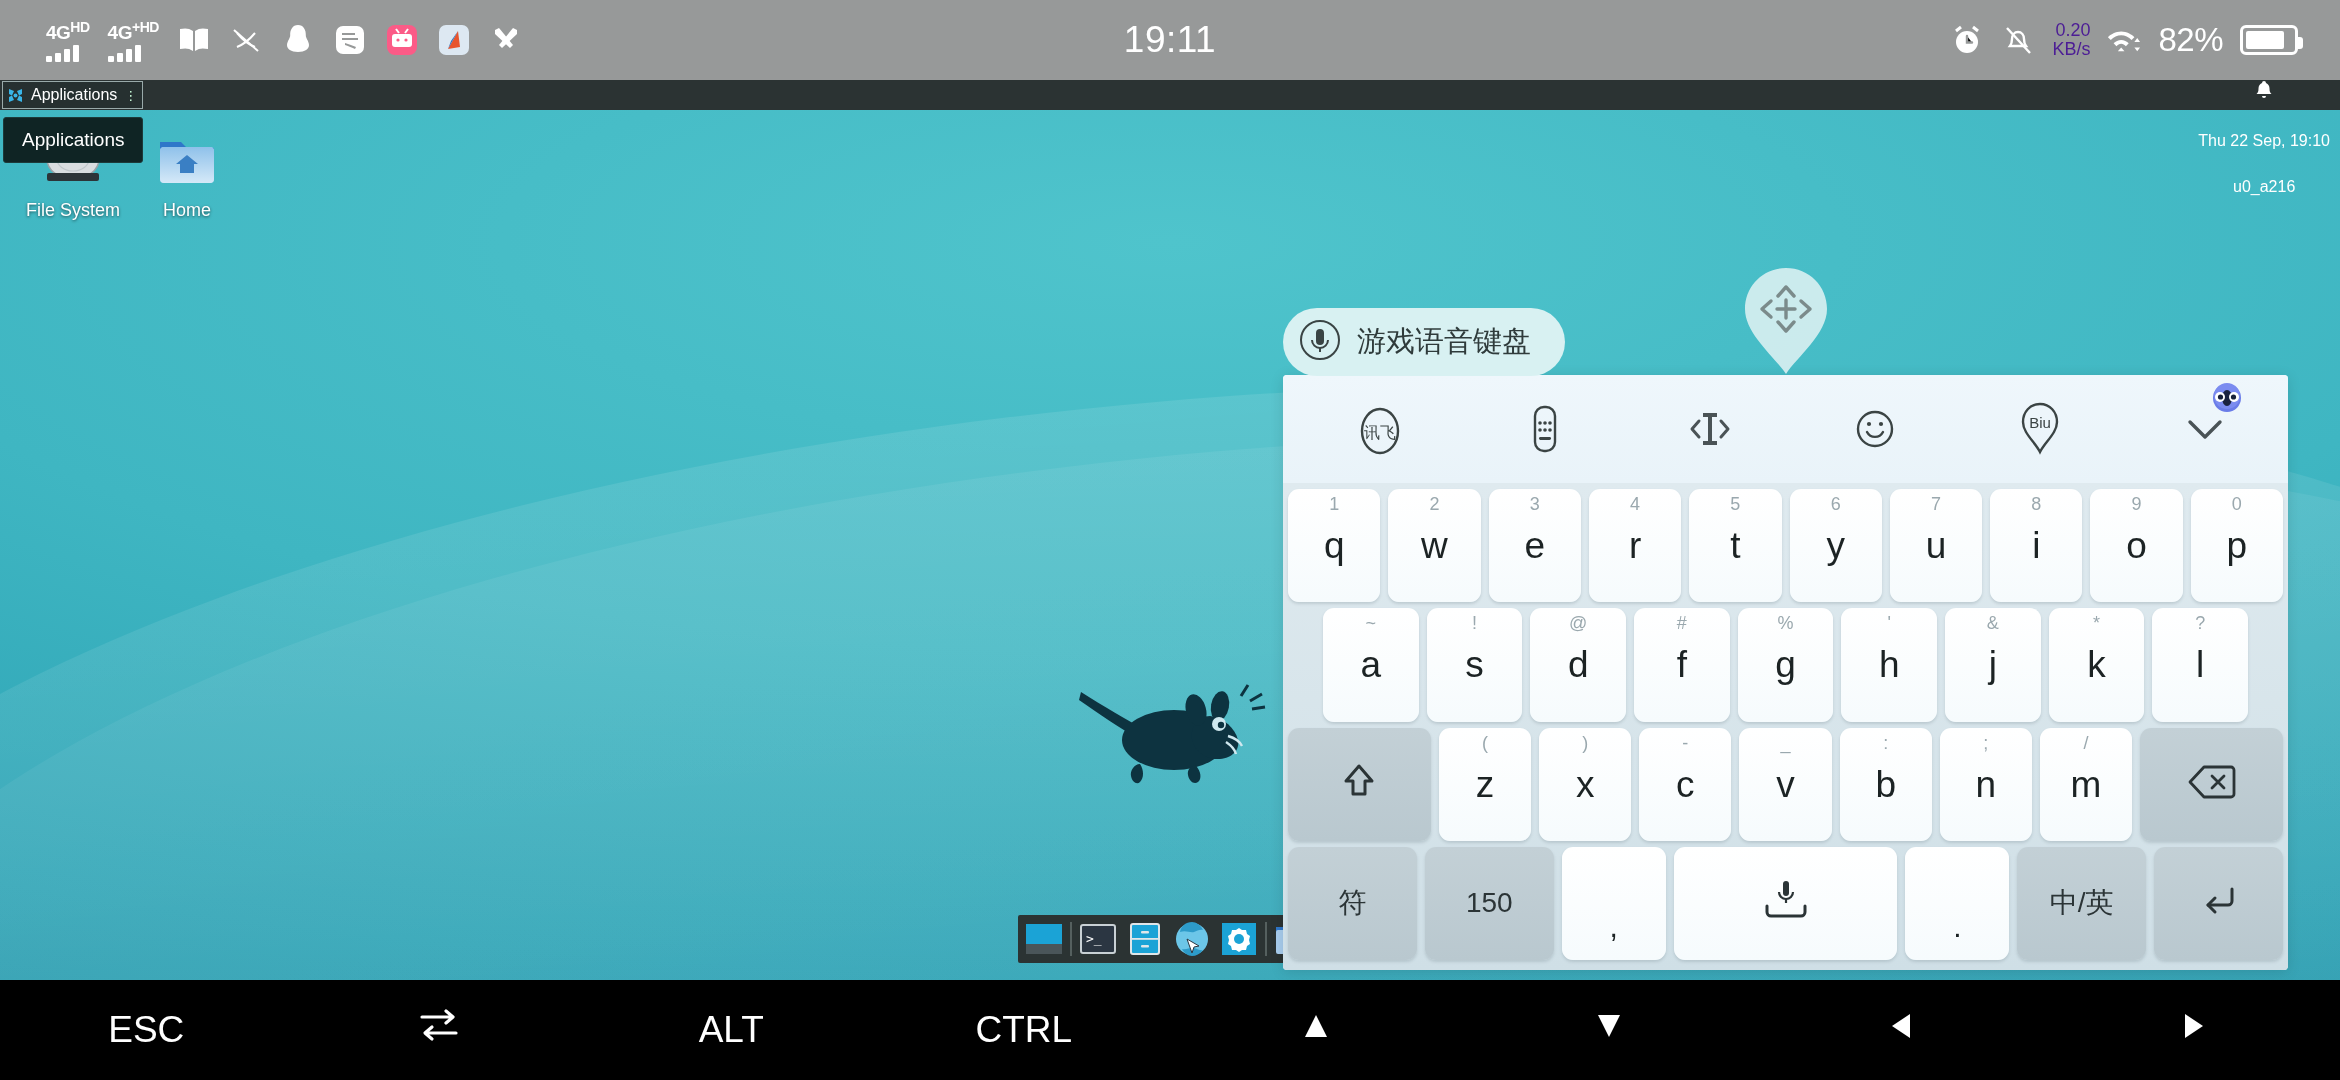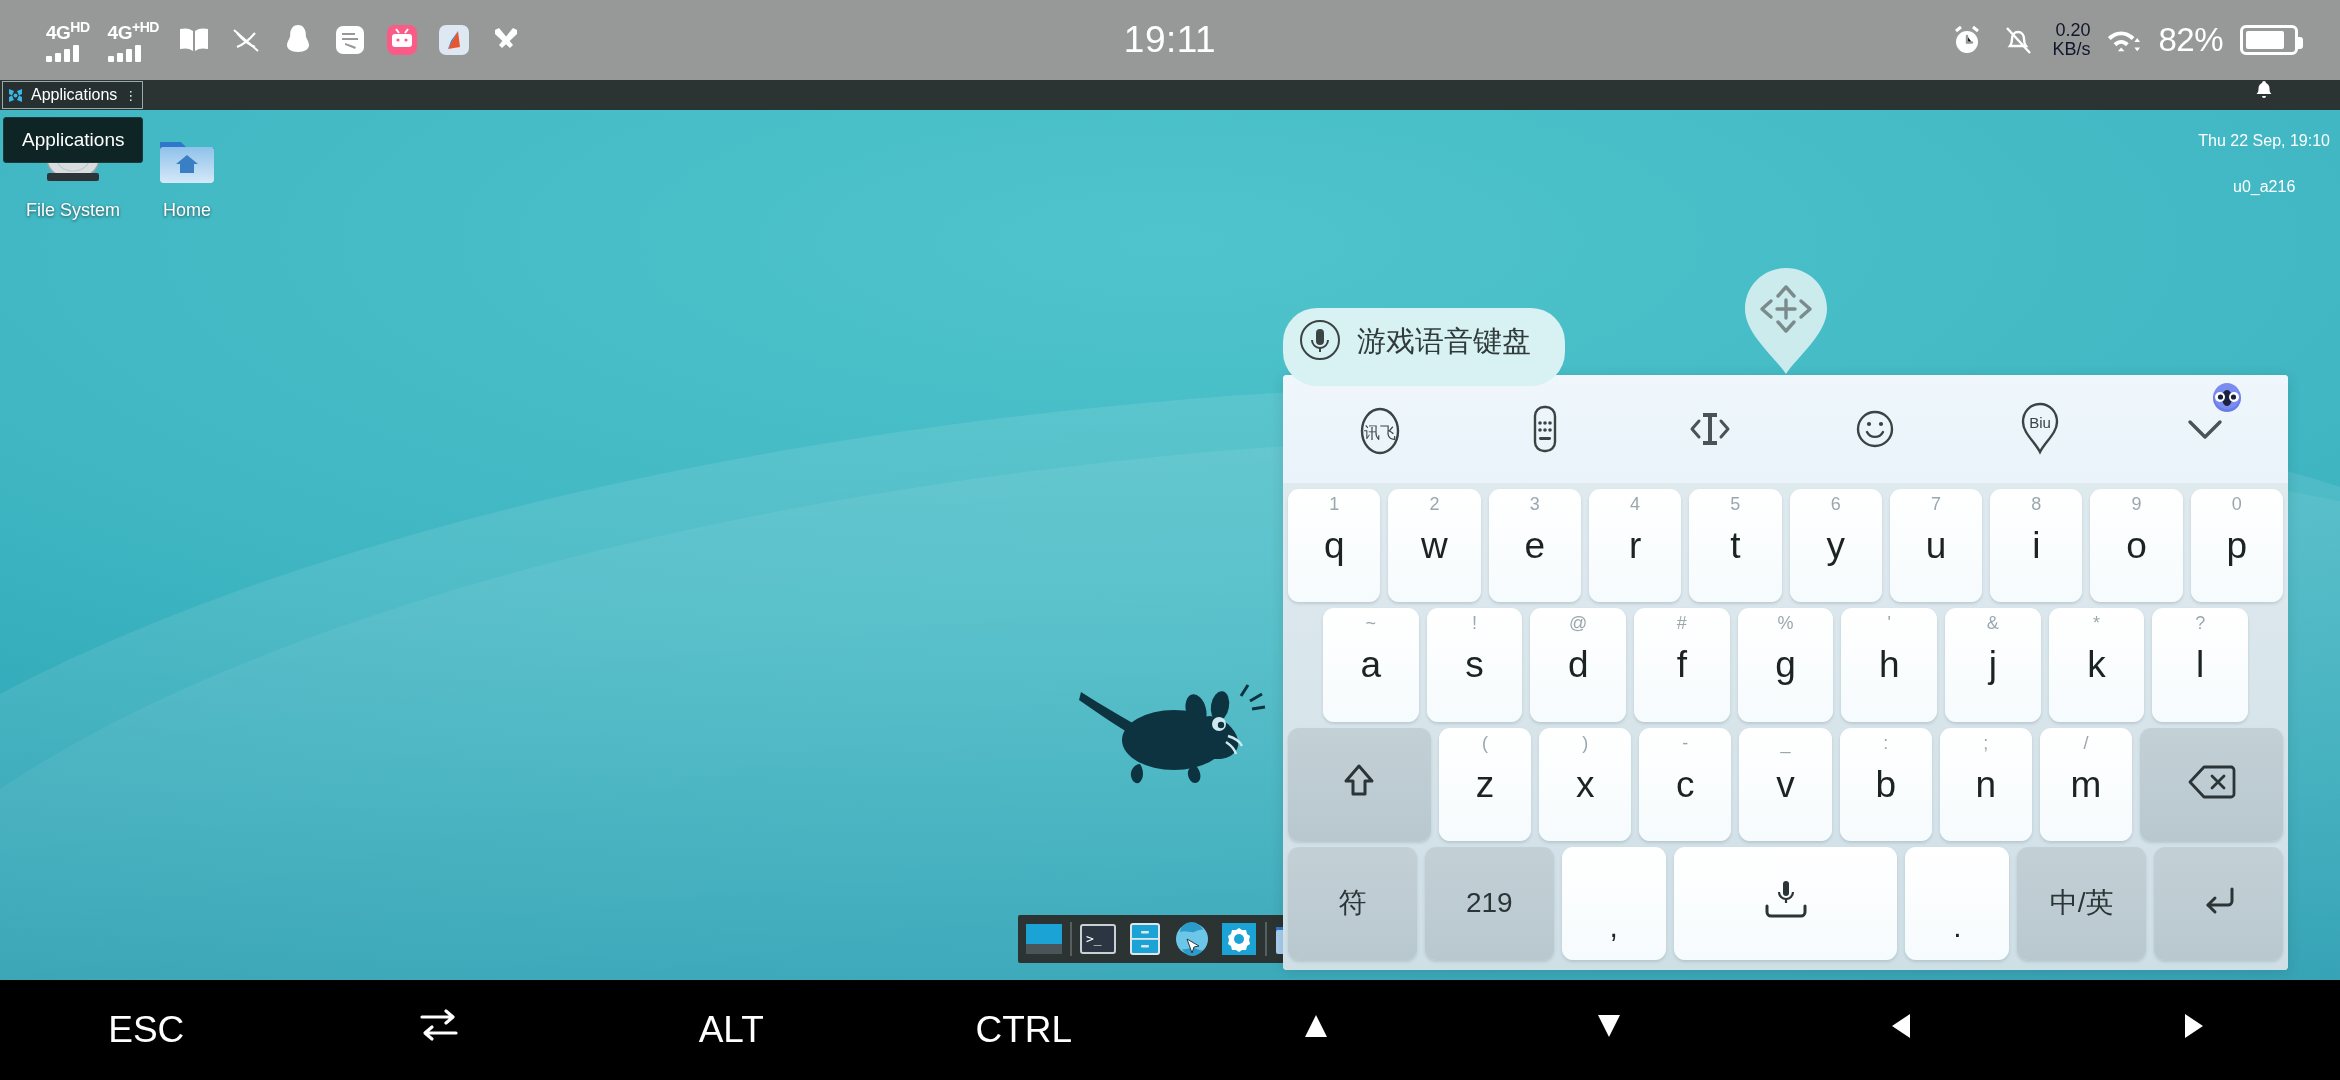--- a/index.html
+++ b/index.html
@@ -23,21 +23,21 @@
   .sb-right { position: absolute; right: 42px; display: flex; align-items: center; gap: 17px; }
   .sig { display: flex; flex-direction: column; align-items: flex-start; }
   .sig-top { color: #fff; font-size: 19px; font-weight: bold; line-height: 19px; letter-spacing: -0.5px;}
   .sig-top sup { font-size: 14px; }
   .bars { display: flex; align-items: flex-end; gap: 3px; height: 17px; margin-top: 3px;}
   .bars i { width: 6px; background: #fff; border-radius: 1px; display:block; }
   .bars i:nth-child(1){height:6px}.bars i:nth-child(2){height:9px}
   .bars i:nth-child(3){height:13px}.bars i:nth-child(4){height:17px}
   .sbicon { width: 34px; height: 34px; display: flex; align-items: center; justify-content: center; }
   .sbicon svg { display:block; }
-  .netspeed { color: #0f172a; font-size: 18px; line-height: 19px; text-align: right; }
+  .netspeed { color: #4c1d95; font-size: 18px; line-height: 19px; text-align: right; }
   .batt-pct { color: #fff; font-size: 33px; letter-spacing: -0.5px; }
   .batt {
     width: 58px; height: 30px; border: 3px solid #fff; border-radius: 6px;
     position: relative; display:flex; align-items:center;
   }
   .batt::after { content:""; position:absolute; right:-8px; top:9px; width:5px; height:12px;
     background:#fff; border-radius:0 3px 3px 0; }
   .batt-fill { height: 18px; background: #fff; margin-left: 3px; border-radius: 2px; }
 
   
@@ -104,21 +104,21 @@
     background: #2b3333; display: flex; align-items: center; gap: 5px;
     padding: 3px 5px; z-index: 20; border-radius: 2px;
   }
   .dock-item { width: 42px; height: 42px; display: flex; align-items: center; justify-content: center; }
   .dock-sep { width: 2px; height: 34px; background: #55605f; }
 
   
   #kbd-title {
     position: absolute; left: 1283px; top: 228px; z-index: 55;
     display: flex; align-items: center; gap: 16px;
-    background: #d8f1f2; border-radius: 34px; padding: 11px 34px 21px 16px;
+    background: #d8f1f2; border-radius: 34px; padding: 11px 34px 11px 16px;
   }
   #kbd-title .t { font-size: 29px; color: #2f3b3b; }
 
   #joystick {
     position: absolute; left: 1736px; top: 186px; z-index: 56;
   }
 
   #keyboard {
     position: absolute; left: 1283px; top: 295px; width: 1005px; height: 595px;
     background: linear-gradient(180deg, #eef6fb 0%, #e7f1f7 100%);
@@ -637,21 +637,21 @@
                 </svg>
             </span>
           </div>
         </div>
 
         <div class="krow">
           <div class="key fn symk">
             <span class="ch">符</span>
           </div>
           <div class="key fn numk">
-            <span class="ch">219</span>
+            <span class="ch">150</span>
           </div>
           <div class="key punc">
             <span class="ch" style="font-size:30px; align-self:flex-end; margin-bottom:18px;">,</span>
           </div>
           <div class="key sp">
             <span>
               <svg width="70" height="50" viewBox="0 0 70 50">
                 <rect x="32" y="5" width="6" height="15" rx="3" fill="#2b3436"></rect>
                 <path d="M28 16a7 7 0 0 0 14 0" fill="none" stroke="#2b3436" stroke-width="2.2"></path>
                 <path d="M35 23v4" stroke="#2b3436" stroke-width="2.2"></path>

